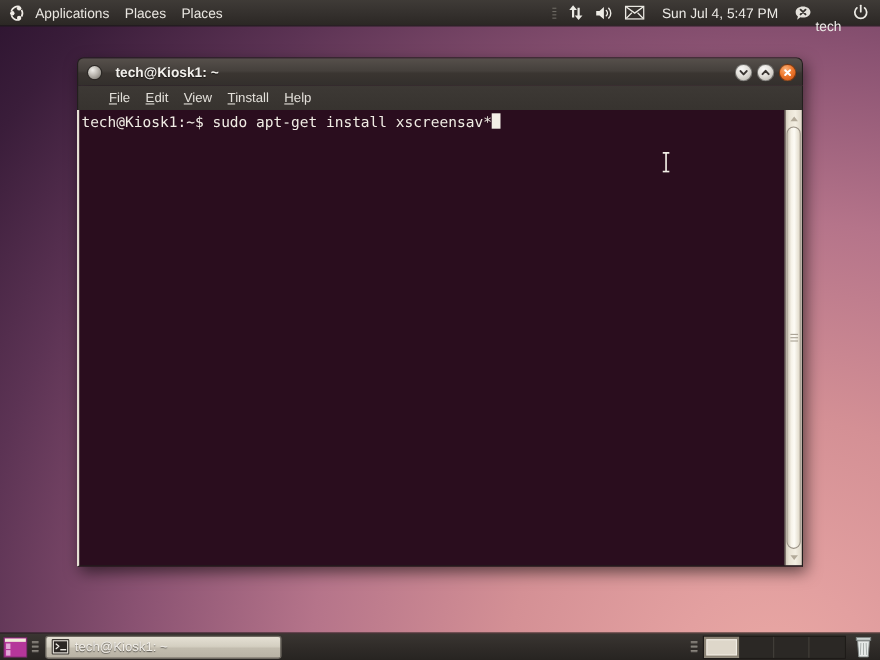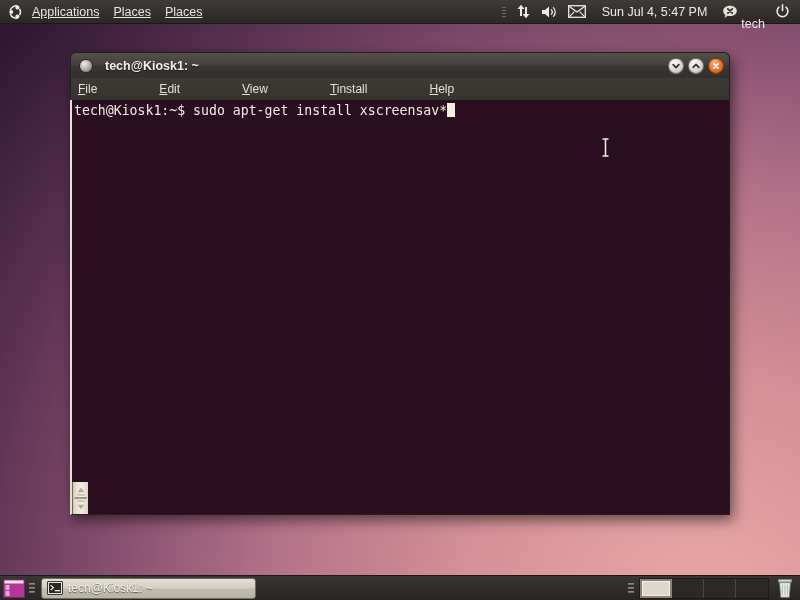--- a/index.html
+++ b/index.html
@@ -40,21 +40,20 @@
   #panel-right { display: flex; align-items: center; height: 100%; margin-left: auto; padding-right: 5px; }
 
   .panel-menu {
     padding: 0 7px;
     height: 100%;
     display: flex;
     align-items: center;
     color: #e9e6e1;
     font-size: 12.5px;
     white-space: nowrap;
-    text-decoration: underline;
   }
   .panel-item {
     height: 100%;
     display: flex;
     align-items: center;
     padding: 4px 5px;
     white-space: nowrap;
     text-align: center;
   }
   .ubuntu-logo {
@@ -126,41 +125,39 @@
   }
   .wbtn svg { display: block; }
 
   #menubar {
     height: 22px;
     background: linear-gradient(to bottom, #3d3935 0%, #37332f 100%);
     border-left: 1px solid #221f1d;
     border-right: 1px solid #221f1d;
     display: flex;
     align-items: center;
-    padding-left: 0;
-    gap: 48px;
+    padding-left: 21px;
   }
   .mitem {
     font-size: 12px;
     color: #e3e0da;
     padding: 2px 7px;
     white-space: nowrap;
   }
   .mitem u { text-decoration: underline; }
 
   #term-body {
     position: relative;
     height: 415px;
     background: #2a0d1e;
     border-left: 2px solid #e6e0d4;
     border-right: 1px solid #221f1d;
     border-bottom: 1px solid #221f1d;
     display: flex;
     overflow: hidden;
-    flex-direction: column;
   }
   #term-text-area {
     flex: 1;
     padding: 3px 4px 0 2px;
     overflow: hidden;
     position: relative;
   }
   #term-line {
     color: #f0ece4;
     font-family: "DejaVu Sans Mono", "Liberation Mono", monospace;

